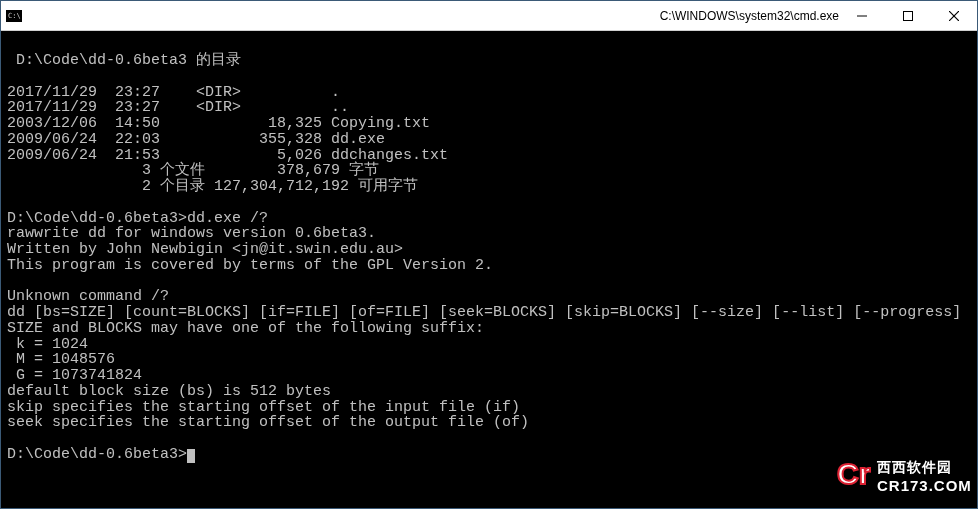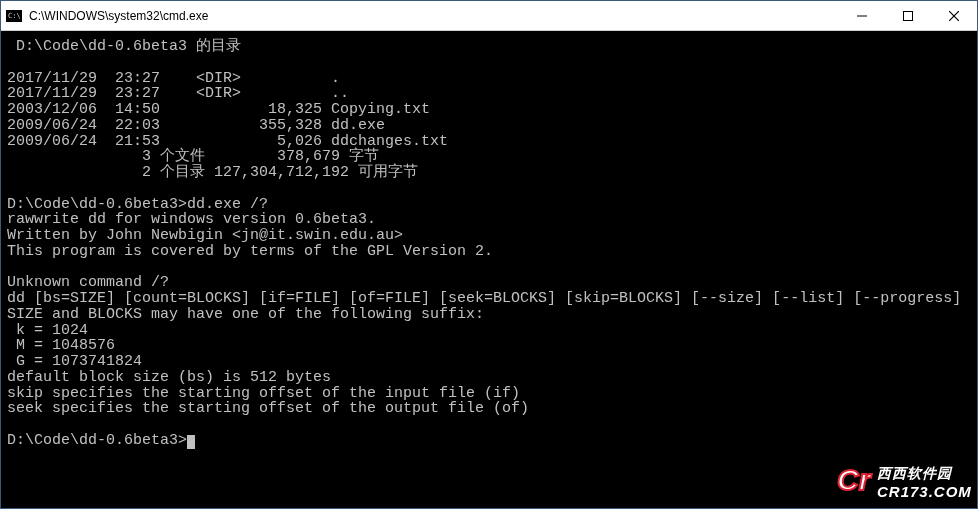--- a/index.html
+++ b/index.html
@@ -3,31 +3,31 @@
 <meta charset="utf-8">
 <style>
   * { margin:0; padding:0; box-sizing:border-box; }
   html,body { width:980px; height:511px; background:#274f4fd; font-family:Consolas,"Courier New",monospace; font-size:13px; overflow:hidden; }
 
   .window { width:978px; height:509px; border:1px solid #3b5a77; background:#000; }
 
   .titlebar { height:30px; background:#fff; border-bottom:1px solid #d0d0d0; display:flex; align-items:center; font-family:"Segoe UI",Arial,sans-serif; font-size:12px; color:#000; }
   .titlebar .icon { width:26px; display:flex; align-items:center; justify-content:center; }
   .titlebar .icon svg { width:16px; height:12px; }
-  .titlebar .title { flex:1; padding-left:2px; }
+  .titlebar .title { flex:1; padding-left:2px;text-align:right; }
   .winbtns { display:flex; height:100%; }
   .winbtn { width:46px; height:100%; display:flex; align-items:center; justify-content:center; }
   .winbtn svg { width:10px; height:10px; }
 
-  .terminal { width:100%; height:calc(100% - 30px); background:#000; color:#c0c0c0; padding:8px 6px; overflow:hidden; position:relative; }
+  .terminal { width:100%; height:calc(100% - 30px); background:#000; color:#c0c0c0; padding:22px 6px; overflow:hidden; position:relative; }
   .terminal pre { font-family:Consolas,"NSimSun","SimSun","Courier New",monospace; font-size:15px; line-height:1.05; white-space:pre; margin:0; }
   .prompt { display:inline; }
   .cursor { display:inline-block; width:8px; height:14px; background:#c0c0c0; vertical-align:text-bottom; }
 
-  .watermark { position:absolute; right:2px; bottom:8px; width:138px; height:35px; pointer-events:none;font-style:italic; }
+  .watermark { position:absolute; right:2px; bottom:14px; width:138px; height:35px; pointer-events:none; }
   .watermark .cr { position:absolute; left:0; top:0; font-family:Arial,sans-serif; font-weight:900; font-size:30px; color:#fff; -webkit-text-stroke:2px #d23; text-shadow:0 0 4px rgba(0,0,0,.6); line-height:1; }
   .watermark .cn { position:absolute; left:40px; top:0; font-family:"Microsoft YaHei",Arial,sans-serif; font-weight:700; font-size:14px; color:#fff; letter-spacing:1px; text-shadow:0 0 3px #000,0 0 3px #000; }
   .watermark .url { position:absolute; left:40px; top:18px; font-family:Arial,sans-serif; font-weight:700; font-size:15px; color:#fff; letter-spacing:1px; text-shadow:0 0 3px #000,0 0 3px #000;text-align:center; }
 </style>
 </head>
 <body>
 
 <div class="window">
 
   <div class="titlebar">

